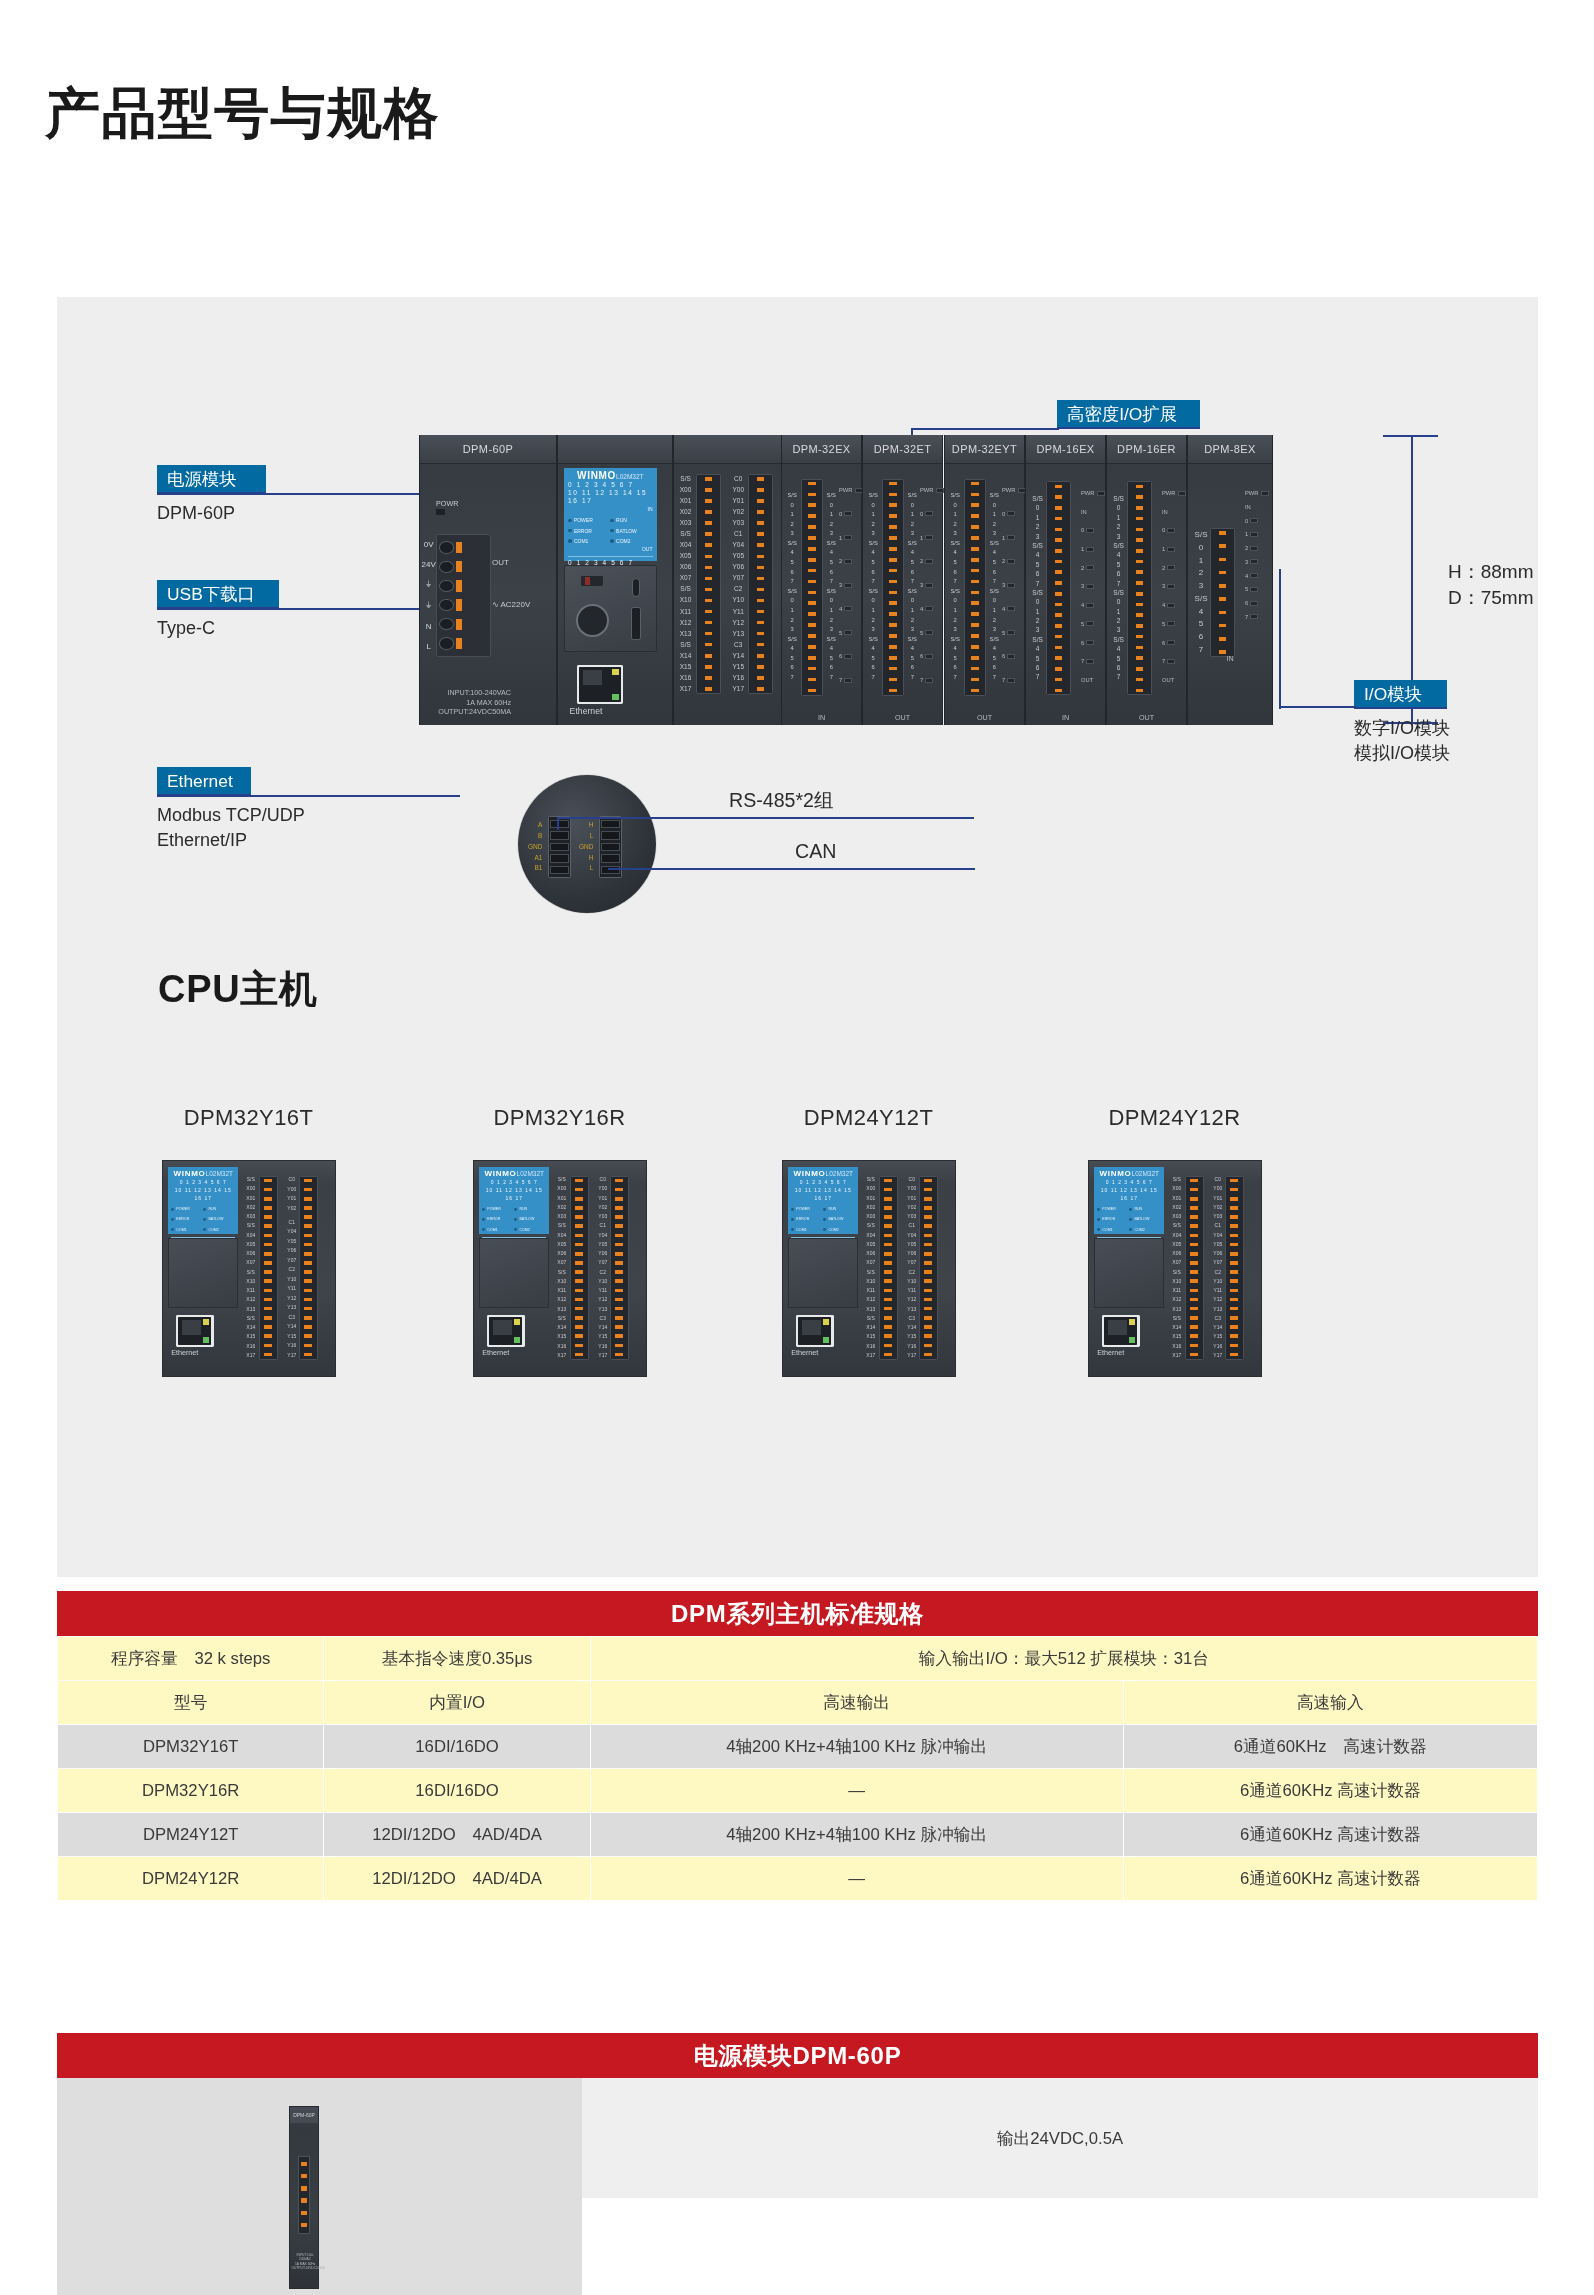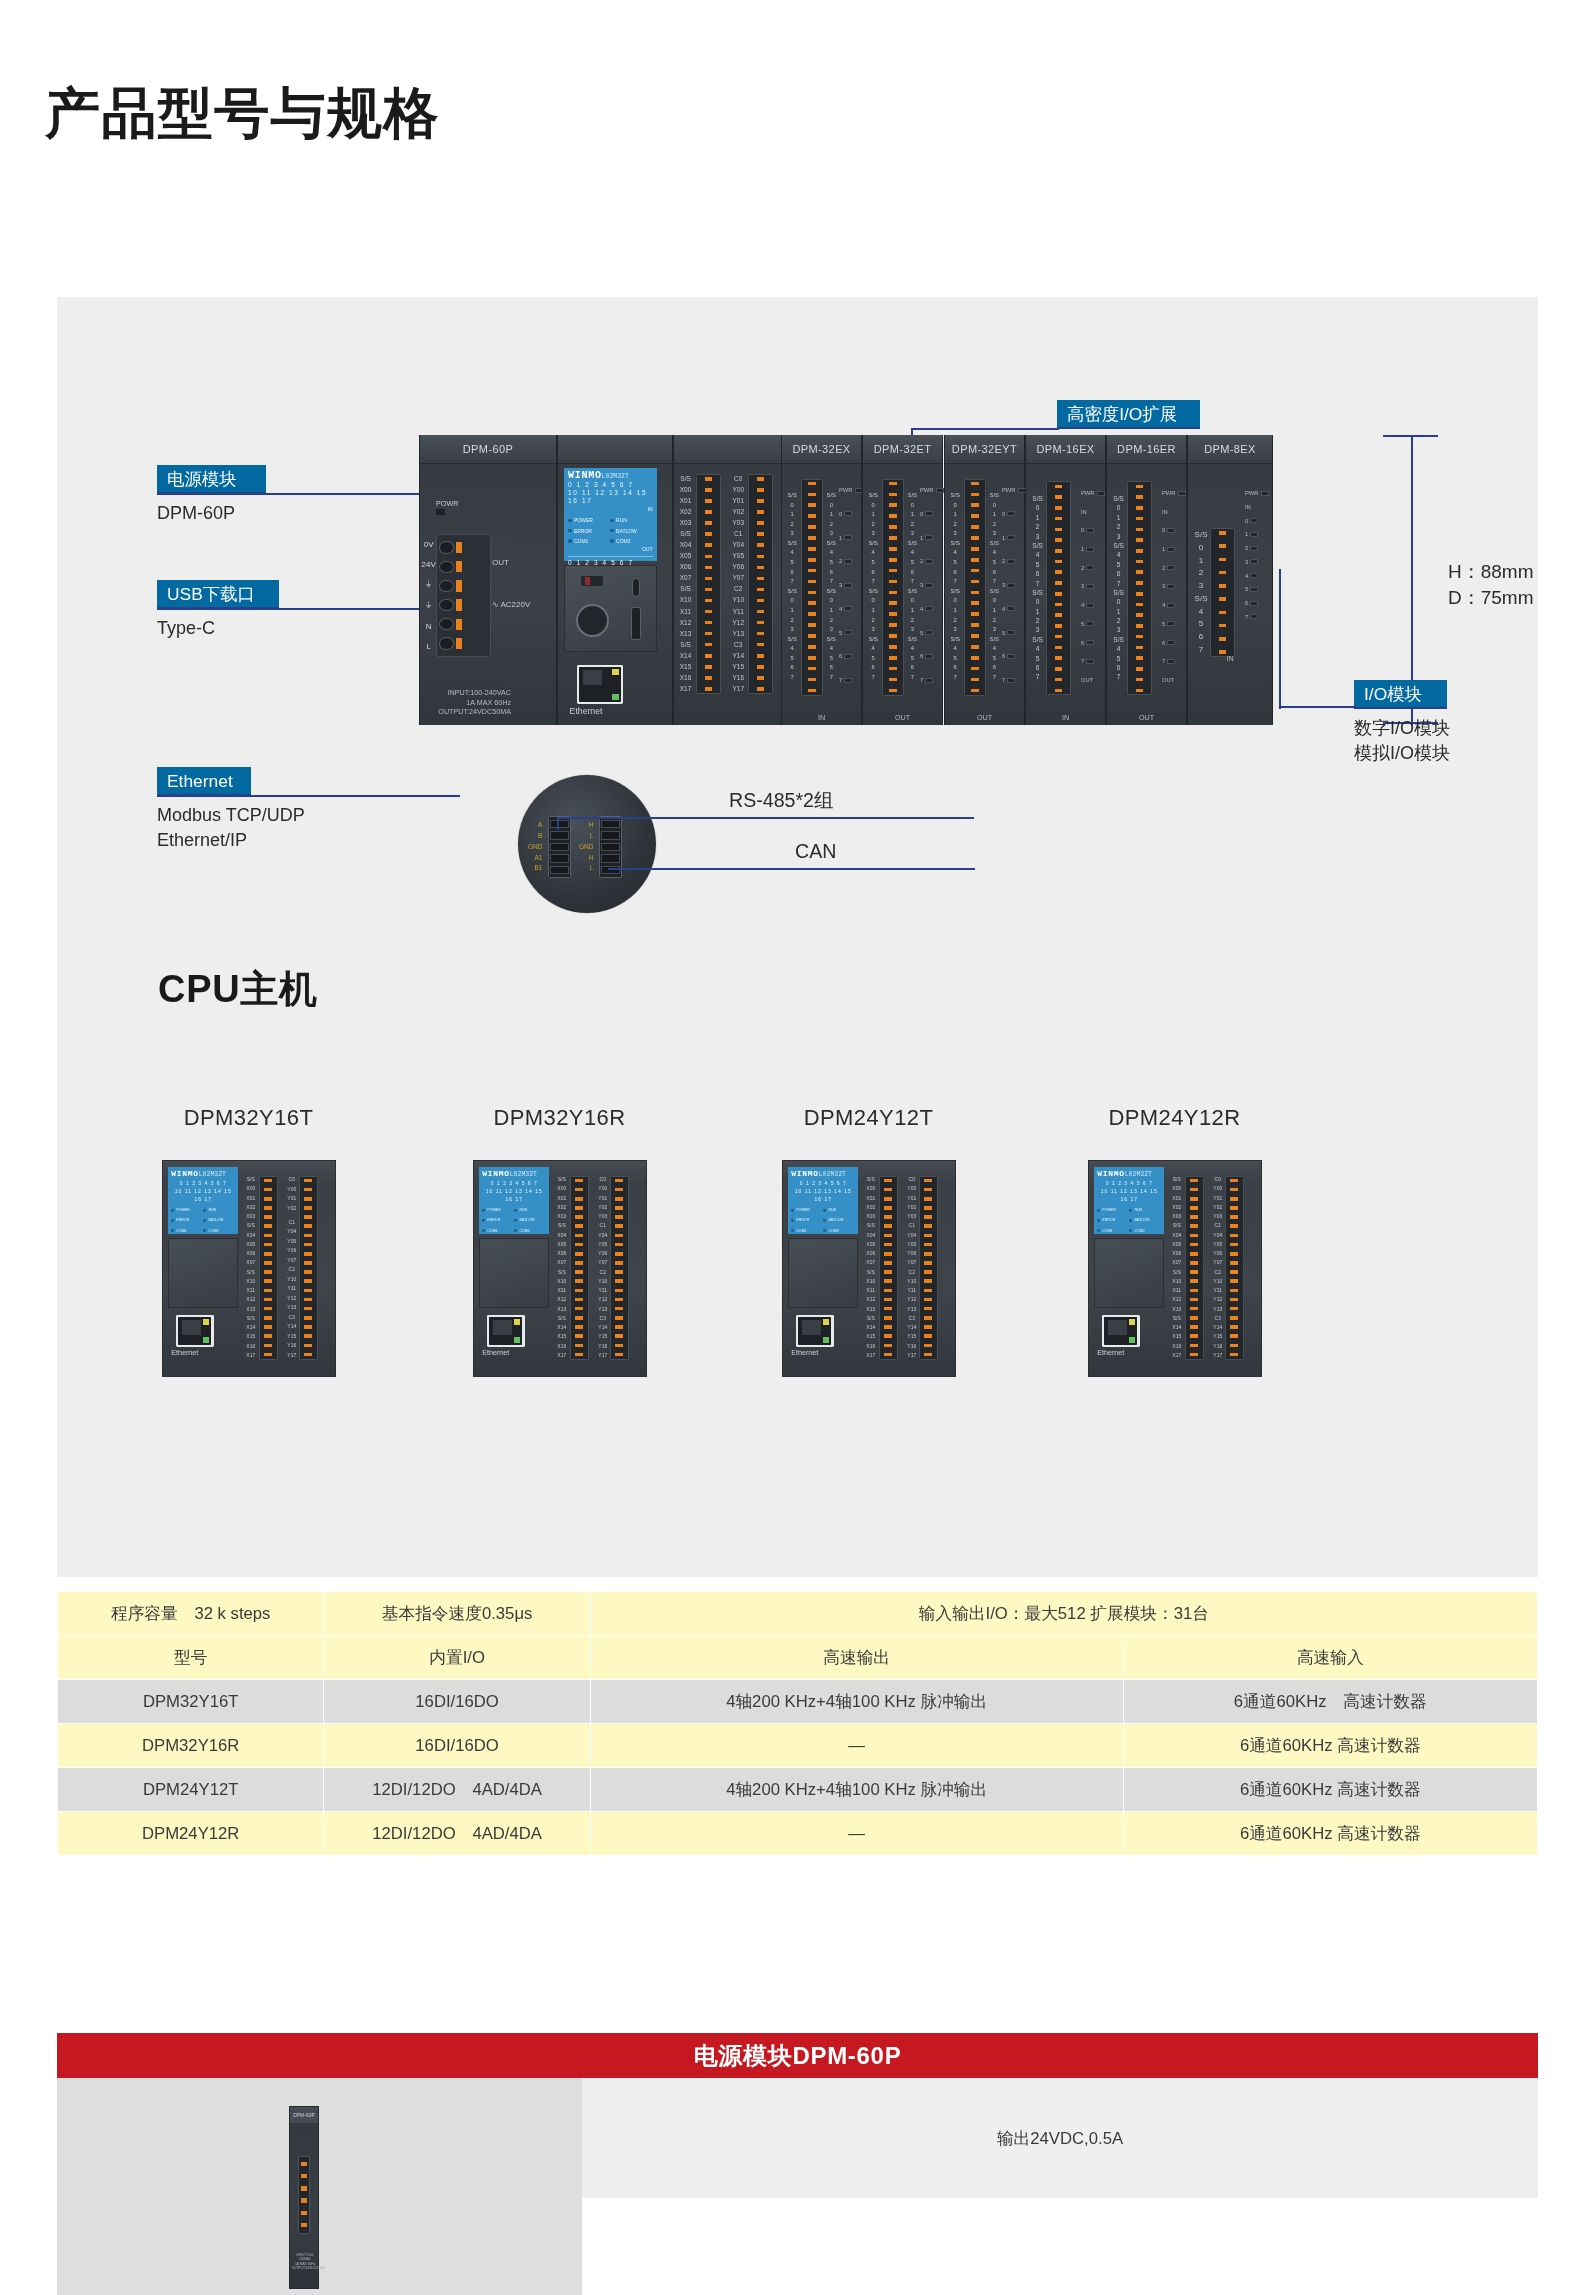--- a/index.html
+++ b/index.html
@@ -71,21 +71,21 @@
 
   
   .faceplate {
     position: absolute; left: 5.8px; top: 4.3px;
     width: 93px; height: 93px;
     background: #3590c8;
     padding: 3.6px 4.3px;
     color: #eaf4fb;
     font-size: 6.5px; line-height: 8px;
   }
-  .fp-brand { display:flex; justify-content: flex-start; align-items:baseline;font-family:Liberation Mono, monospace; }
+  .fp-brand { display:flex; justify-content: center; align-items:baseline; }
   .fp-brand b { font-size: 10px; letter-spacing: 0.7px; color:#ffffff; font-weight:700;}
   .fp-brand span { font-size: 6.5px; color:#cfe6f5; }
   .fp-nums { letter-spacing: 1.6px; font-size: 6.5px; }
   .fp-leds { margin-top: 3.6px; display: grid; grid-template-columns: 1fr 1fr; row-gap: 2.2px; }
   .fp-led { display:flex; align-items:center; gap:2.2px; font-size:5px; }
   .fp-dot { width:3.6px; height:3.6px; border-radius:50%; background:#1d5e87; display:inline-block; }
   .fp-rule { border-top: 0.7px solid #7fc0e2; margin-top: 2.9px; padding-top: 2.2px; }
   .fp-sidelabel { text-align:right; font-size:5px; }
 
   
@@ -1661,20 +1661,21 @@
           <em></em>
           <em></em>
           <em></em>
       </div>
     </div>
   </div>
 
 </div>
 
 <div class="tbl" style="top:1591px;">
+  <div class="tbl-head">DPM系列主机标准规格</div>
   <table>
     <tbody>
         <tr class="lite">
       <td style="width:18%">程序容量　32 k steps</td>
       <td style="width:18%">基本指令速度0.35μs</td>
       <td colspan="2">输入输出I/O：最大512  扩展模块：31台</td>
     </tr>
     <tr class="lite">
       <td>型号</td>
       <td>内置I/O</td>

